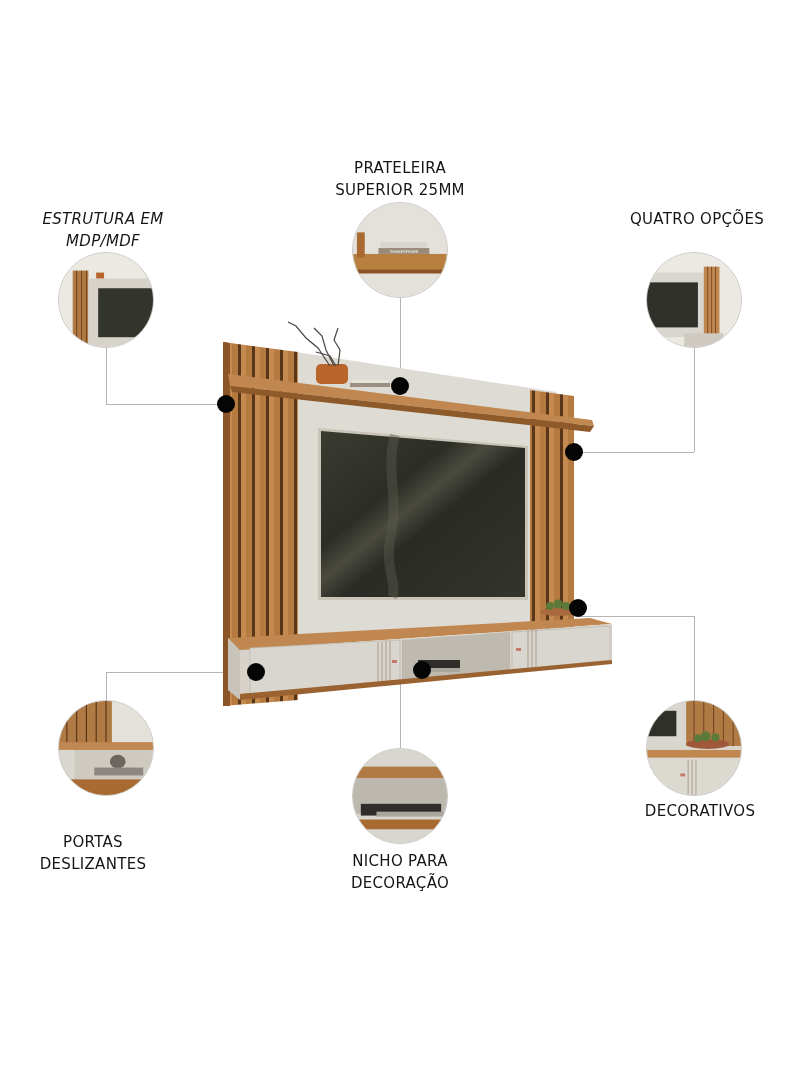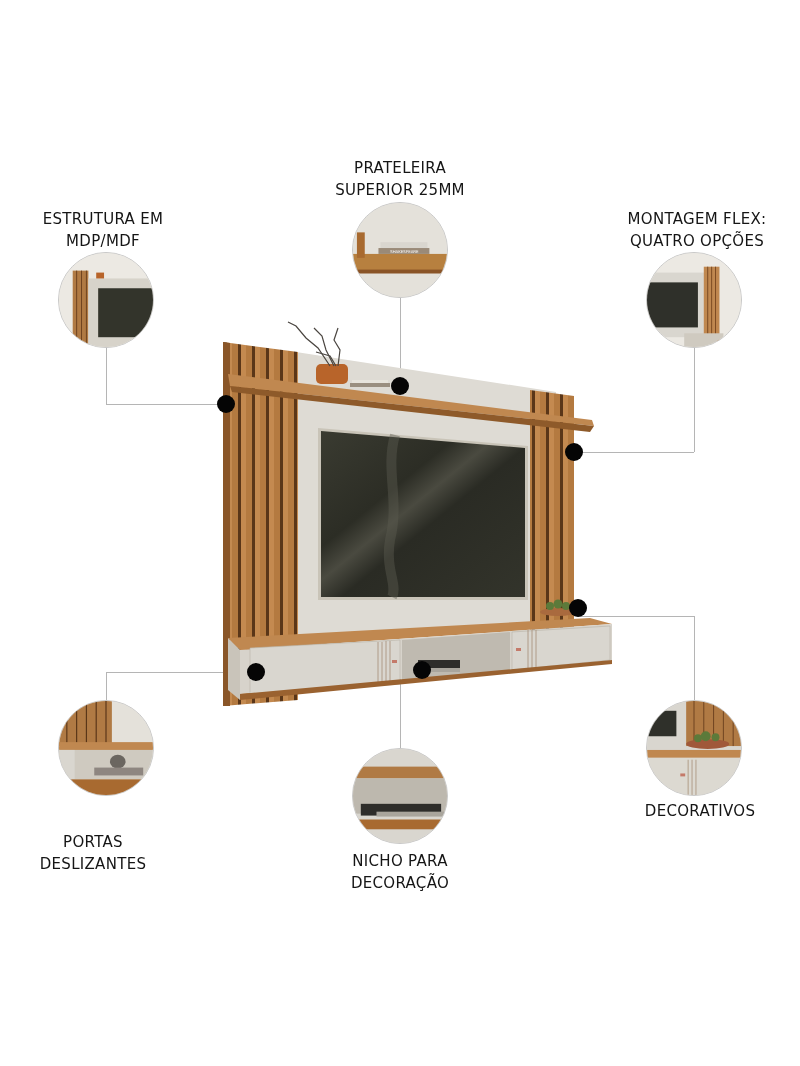--- a/index.html
+++ b/index.html
@@ -39,32 +39,31 @@
     background: #050505;
     transform: translate(-50%, -50%);
     cursor: pointer;
   }
 
   .product { position: absolute; left: 0; top: 0; width: 800px; height: 1066px; pointer-events: none; }
 </style>
 </head>
 <body>
 
-<div class="label" style="left:28px; top:208px; width:150px;">
+<div class="label" style="left:28px; top:208px; width:150px;font-style:italic;">
   <span>ESTRUTURA EM</span>
   <span>MDP/MDF</span>
 </div>
 
 <div class="label" style="left:322px; top:157px; width:156px;">
   <span>PRATELEIRA</span>
   <span>SUPERIOR 25MM</span>
 </div>
 
 <div class="label" style="left:602px; top:208px; width:190px;">
-  <span>MONTAGEM FLEX:</span>
   <span>QUATRO OPÇÕES</span>
 </div>
 
 <div class="label" style="left:18px; top:800px; width:150px;margin-top:31px;">
   <span>PORTAS</span>
   <span>DESLIZANTES</span>
 </div>
 
 <div class="label" style="left:322px; top:850px; width:156px;">
   <span>NICHO PARA</span>

